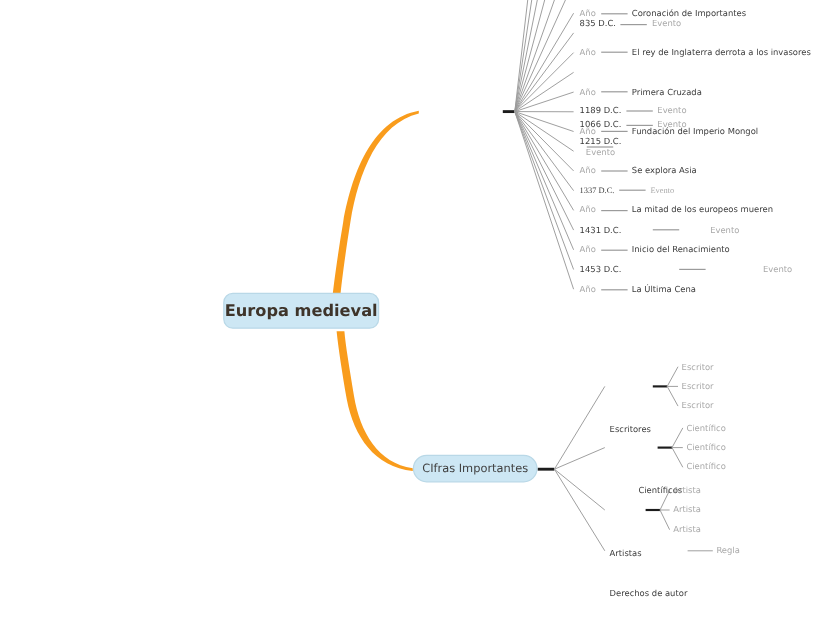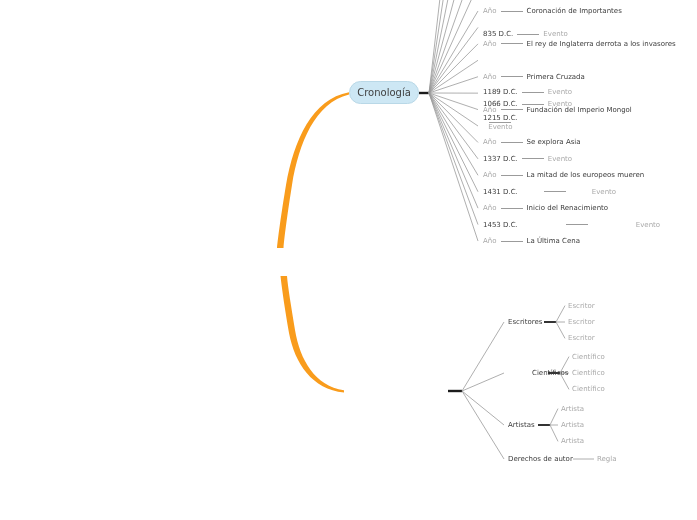--- a/index.html
+++ b/index.html
@@ -22,21 +22,21 @@
   #node-cronologia{left:349px;top:81px;width:70px;height:23px;border-radius:12px;font-size:10px;}
   #node-cifras{left:344px;top:379px;width:104px;height:23px;border-radius:12px;font-size:9.5px;}
   #node-root{left:186px;top:244px;width:130px;height:30px;border-radius:8px;
              font-size:13.5px;font-weight:bold;color:var(--root_text);}
 
   .trow{position:absolute;display:flex;align-items:center;height:10px;white-space:nowrap;font-size:7px;}
   .lbl.muted{color:var(--muted_text);}
   .lbl.dark{color:var(--dark_text);}
   .conn{width:22px;height:1px;background:var(--muted_line);margin:0 4px;flex:none;}
   .clabel{position:absolute;height:10px;display:flex;align-items:center;font-size:7px;
-          color:var(--dark_text);white-space:nowrap;}
+          color:var(--dark_text);white-space:nowrap;margin-top:36px;}
   .cchild{position:absolute;height:10px;display:flex;align-items:center;font-size:7px;
           color:var(--muted_text);white-space:nowrap;}
 </style>
 </head>
 <body>
 
 <div class="canvas">
 
   <svg class="layer" id="lines" width="697" height="520" viewBox="0 0 697 520">
     <path class="branch-curve" d="M349,92.2 C312,99 294,140 286,185 C281,215 278,238 277,248
@@ -82,31 +82,32 @@
         <line x1="462" y1="391" x2="504" y2="425" class="gray"></line>
         <line x1="538" y1="425" x2="550" y2="425" class="dark2"></line>
         <line x1="550" y1="425" x2="558" y2="408.6" class="gray"></line>
         <line x1="550" y1="425" x2="558" y2="425" class="gray"></line>
         <line x1="550" y1="425" x2="558" y2="441.4" class="gray"></line>
         <line x1="462" y1="391" x2="504" y2="459" class="gray"></line>
         <line x1="573" y1="459" x2="594" y2="459" class="gray"></line>
       </g>
   </svg>
 
-  <div class="node" id="node-cronologia">Cronología</div>
 
+  <div class="node" id="node-root">Europa medieval</div>
 
+  <div class="node" id="node-cifras">CIfras Importantes</div>
 
   <div id="timeline">
       <div class="trow" style="left: 483px; top: 6px;">
         <span class="lbl muted">Año</span>
         <span class="conn"></span>
         <span class="lbl dark">Coronación de Importantes</span>
       </div>
-      <div class="trow" style="left: 483px; top: 29px; justify-content: space-between;">
+      <div class="trow" style="left: 483px; top: 15px; justify-content: space-between;">
         <span class="lbl dark">835 D.C.</span>
         <span class="conn"></span>
         <span class="lbl muted">Evento</span>
       </div>
       <div class="trow" style="left: 483px; top: 38.86px;">
         <span class="lbl muted">Año</span>
         <span class="conn"></span>
         <span class="lbl dark">El rey de Inglaterra derrota a los invasores</span>
       </div>
       <div class="trow" style="left: 483px; top: 55.29px; margin-top: 44px;">
@@ -132,21 +133,21 @@
       <div class="trow" style="left: 483px; top: 114px; flex-direction: column;">
         <span class="lbl dark">1215 D.C.</span>
         <span class="conn"></span>
         <span class="lbl muted">Evento</span>
       </div>
       <div class="trow" style="left: 483px; top: 137.44px;">
         <span class="lbl muted">Año</span>
         <span class="conn"></span>
         <span class="lbl dark">Se explora Asia</span>
       </div>
-      <div class="trow" style="left: 483px; top: 153.87px;">
+      <div class="trow" style="left: 483px; top: 153.87px; font-family: Liberation Serif, serif;">
         <span class="lbl dark">1337 D.C.</span>
         <span class="conn"></span>
         <span class="lbl muted">Evento</span>
       </div>
       <div class="trow" style="left: 483px; top: 170.3px;">
         <span class="lbl muted">Año</span>
         <span class="conn"></span>
         <span class="lbl dark">La mitad de los europeos mueren</span>
       </div>
       <div class="trow" style="left: 483px; top: 186.73px; gap: 22px;">

